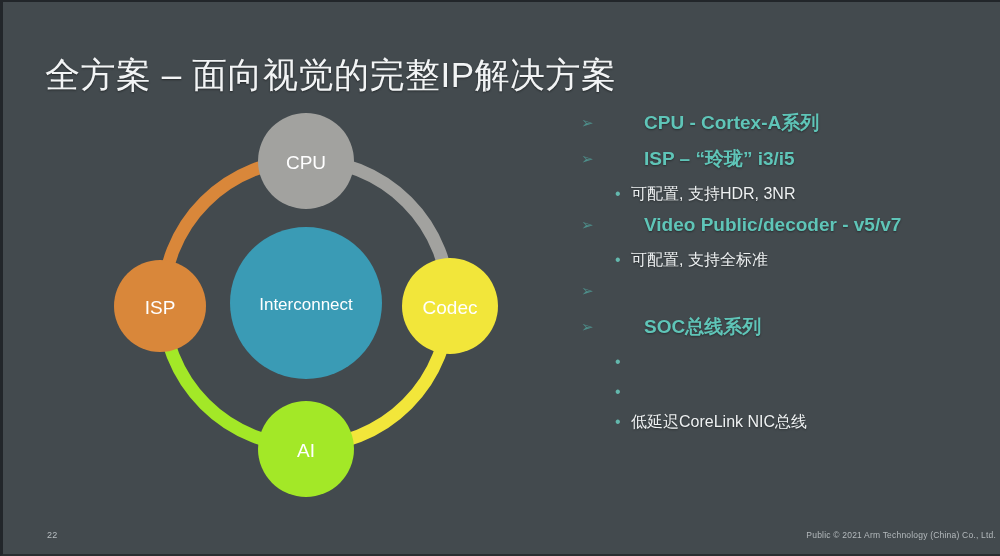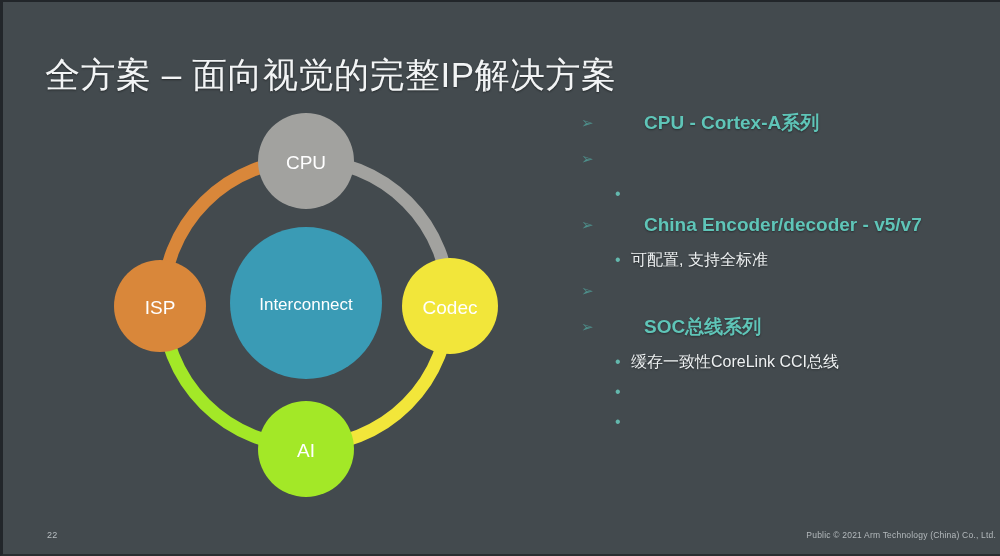--- a/index.html
+++ b/index.html
@@ -178,56 +178,58 @@
 
   <div id="bullets">
 
     <div class="b-row lvl1">
       <span class="marker-arrow">➢</span>
       <span class="b-text-1">CPU - Cortex-A系列</span>
     </div>
 
     <div class="b-row lvl1">
       <span class="marker-arrow">➢</span>
-    </div>
-
-    <div class="b-row lvl2">
-      <span class="marker-dot">•</span>
-    </div>
-
-    <div class="b-row lvl1">
-      <span class="marker-arrow">➢</span>
-      <span class="b-text-1">China Encoder/decoder - v5/v7</span>
+      <span class="b-text-1">ISP –  “玲珑” i3/i5</span>
+    </div>
+
+    <div class="b-row lvl2">
+      <span class="marker-dot">•</span>
+      <span class="b-text-2">可配置, 支持HDR, 3NR</span>
+    </div>
+
+    <div class="b-row lvl1">
+      <span class="marker-arrow">➢</span>
+      <span class="b-text-1">Video Public/decoder - v5/v7</span>
     </div>
 
     <div class="b-row lvl2">
       <span class="marker-dot">•</span>
       <span class="b-text-2">可配置, 支持全标准</span>
     </div>
 
     <div class="b-row lvl1">
       <span class="marker-arrow">➢</span>
     </div>
 
     <div class="b-row lvl1">
       <span class="marker-arrow">➢</span>
       <span class="b-text-1">SOC总线系列</span>
     </div>
 
     <div class="b-row lvl2">
       <span class="marker-dot">•</span>
-      <span class="b-text-2">缓存一致性CoreLink CCI总线</span>
-    </div>
-
-    <div class="b-row lvl2">
-      <span class="marker-dot">•</span>
-    </div>
-
-    <div class="b-row lvl2">
-      <span class="marker-dot">•</span>
+    </div>
+
+    <div class="b-row lvl2">
+      <span class="marker-dot">•</span>
+    </div>
+
+    <div class="b-row lvl2">
+      <span class="marker-dot">•</span>
+      <span class="b-text-2">低延迟CoreLink NIC总线</span>
     </div>
 
   </div>
 
   <div id="footer-page">22</div>
   <div id="footer-copy">Public © 2021 Arm Technology (China) Co., Ltd.</div>
 
 
 </div>
 

